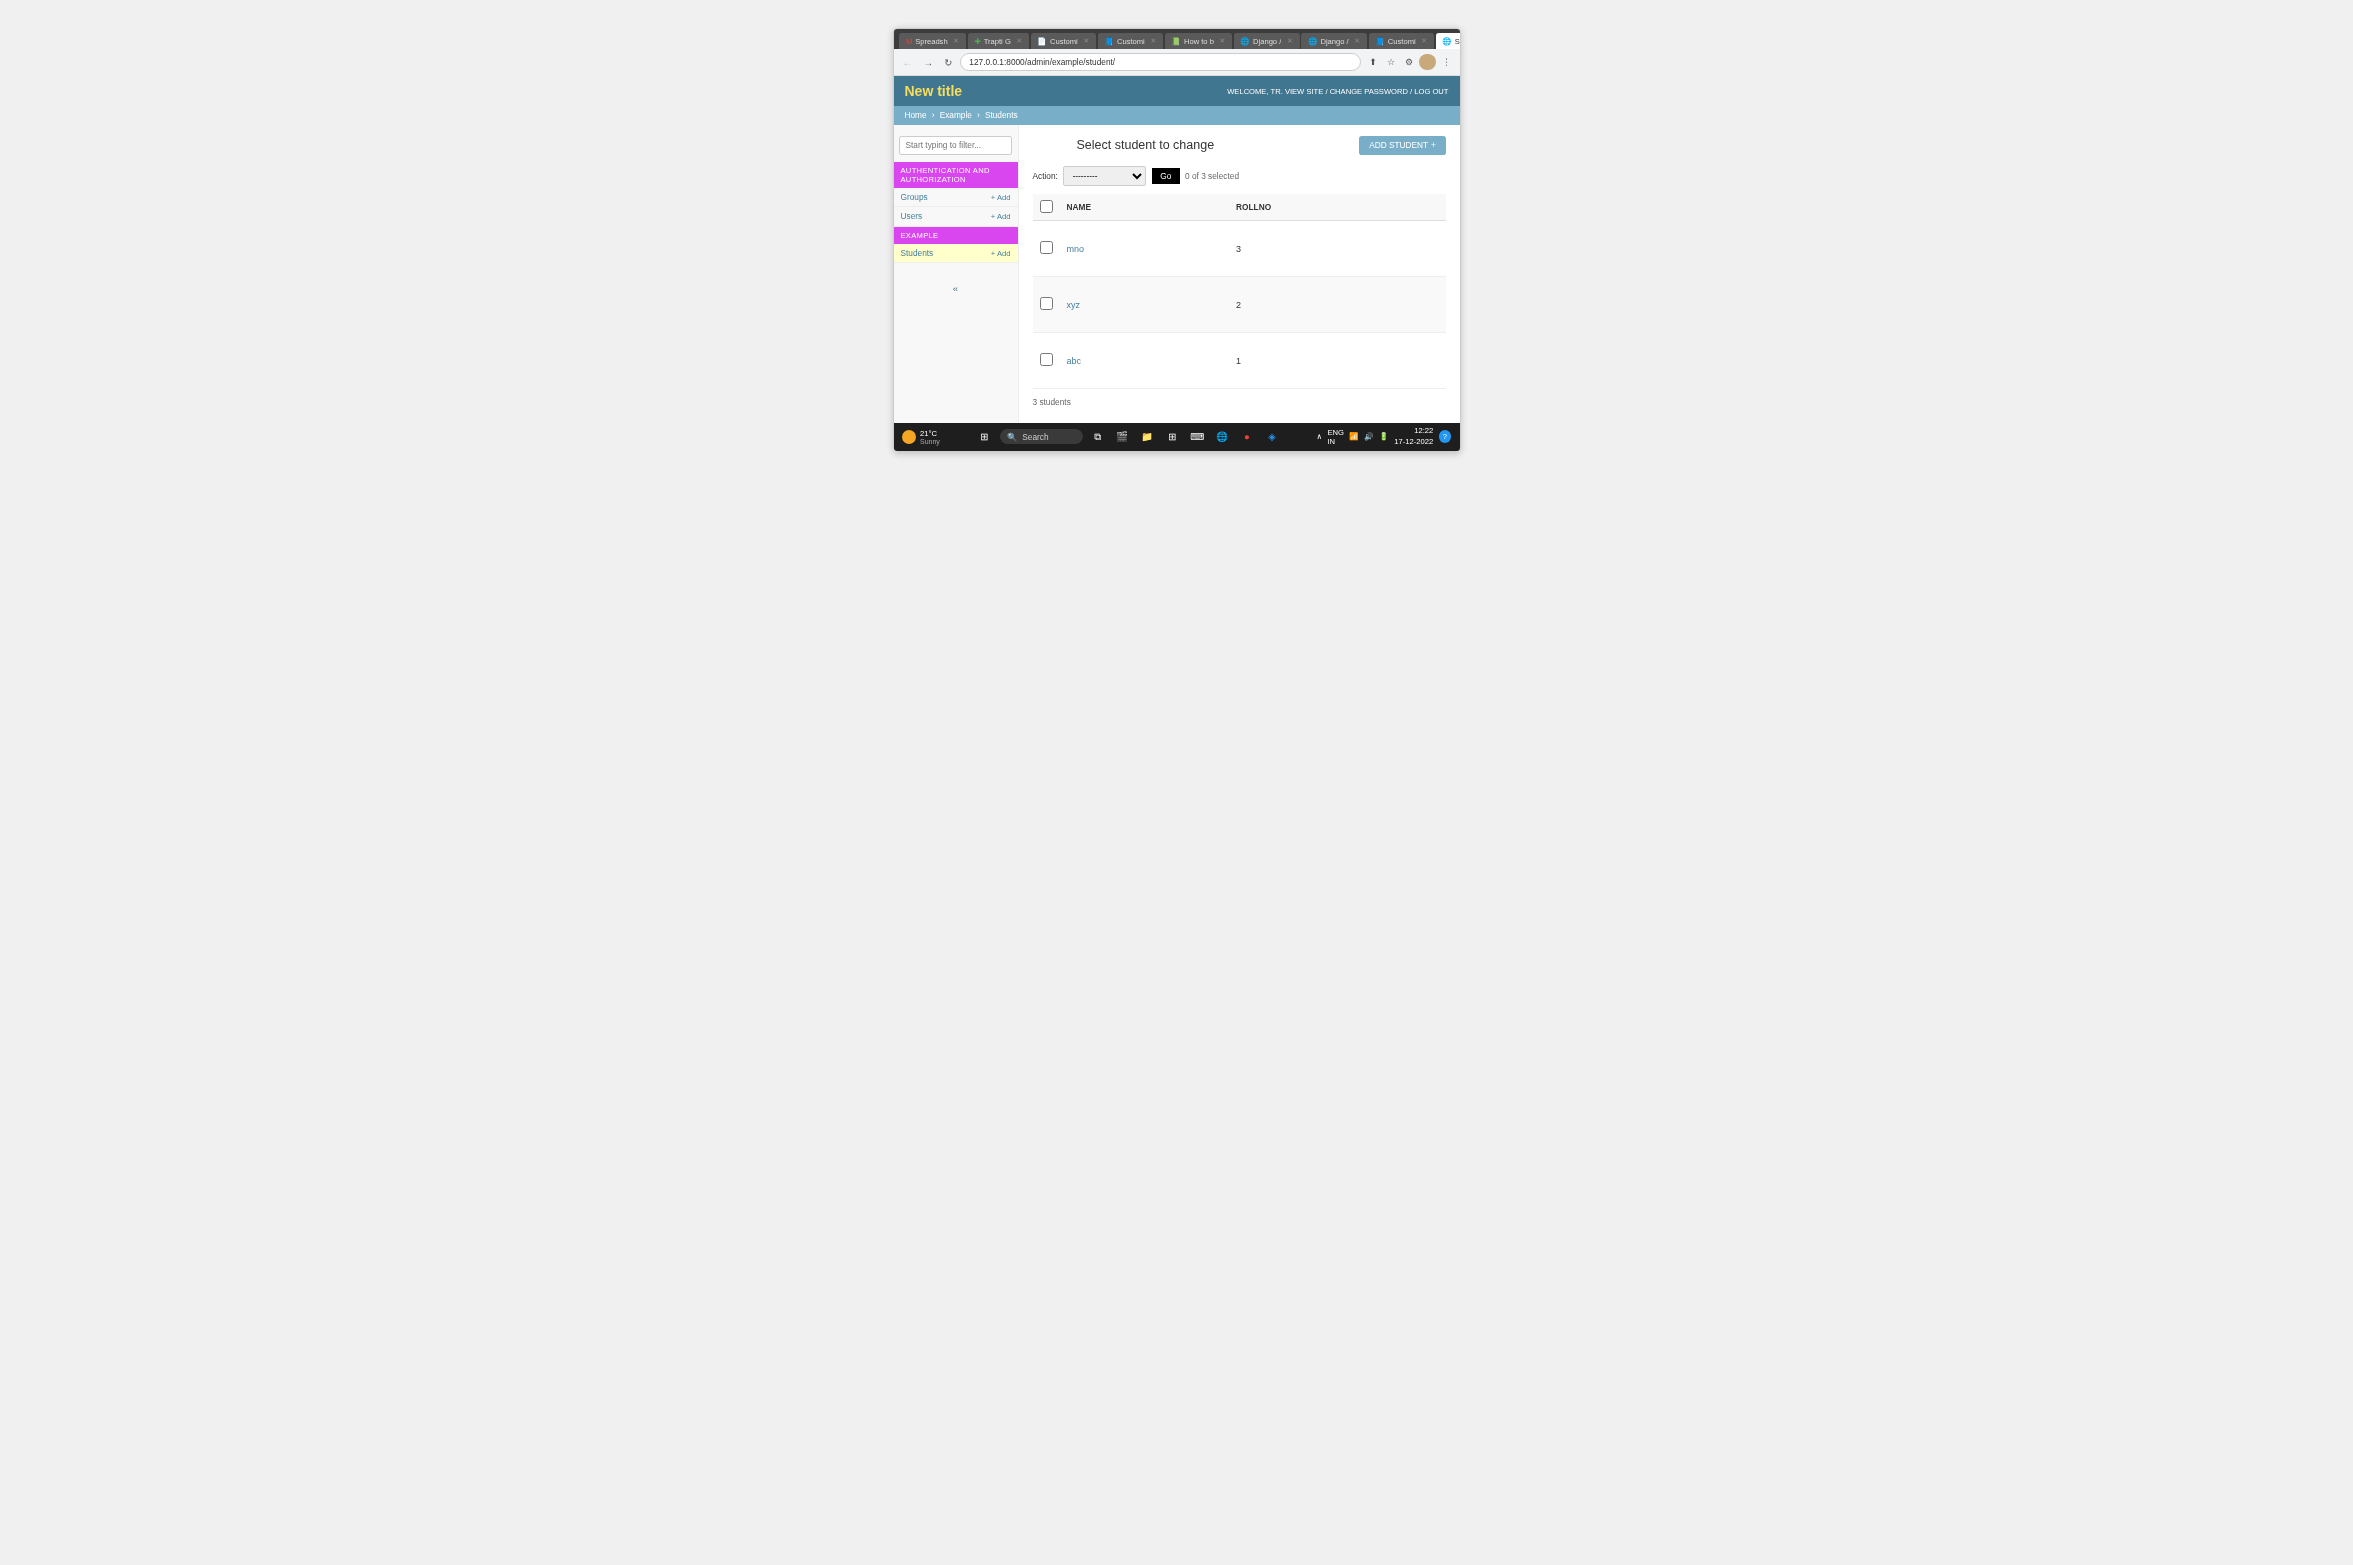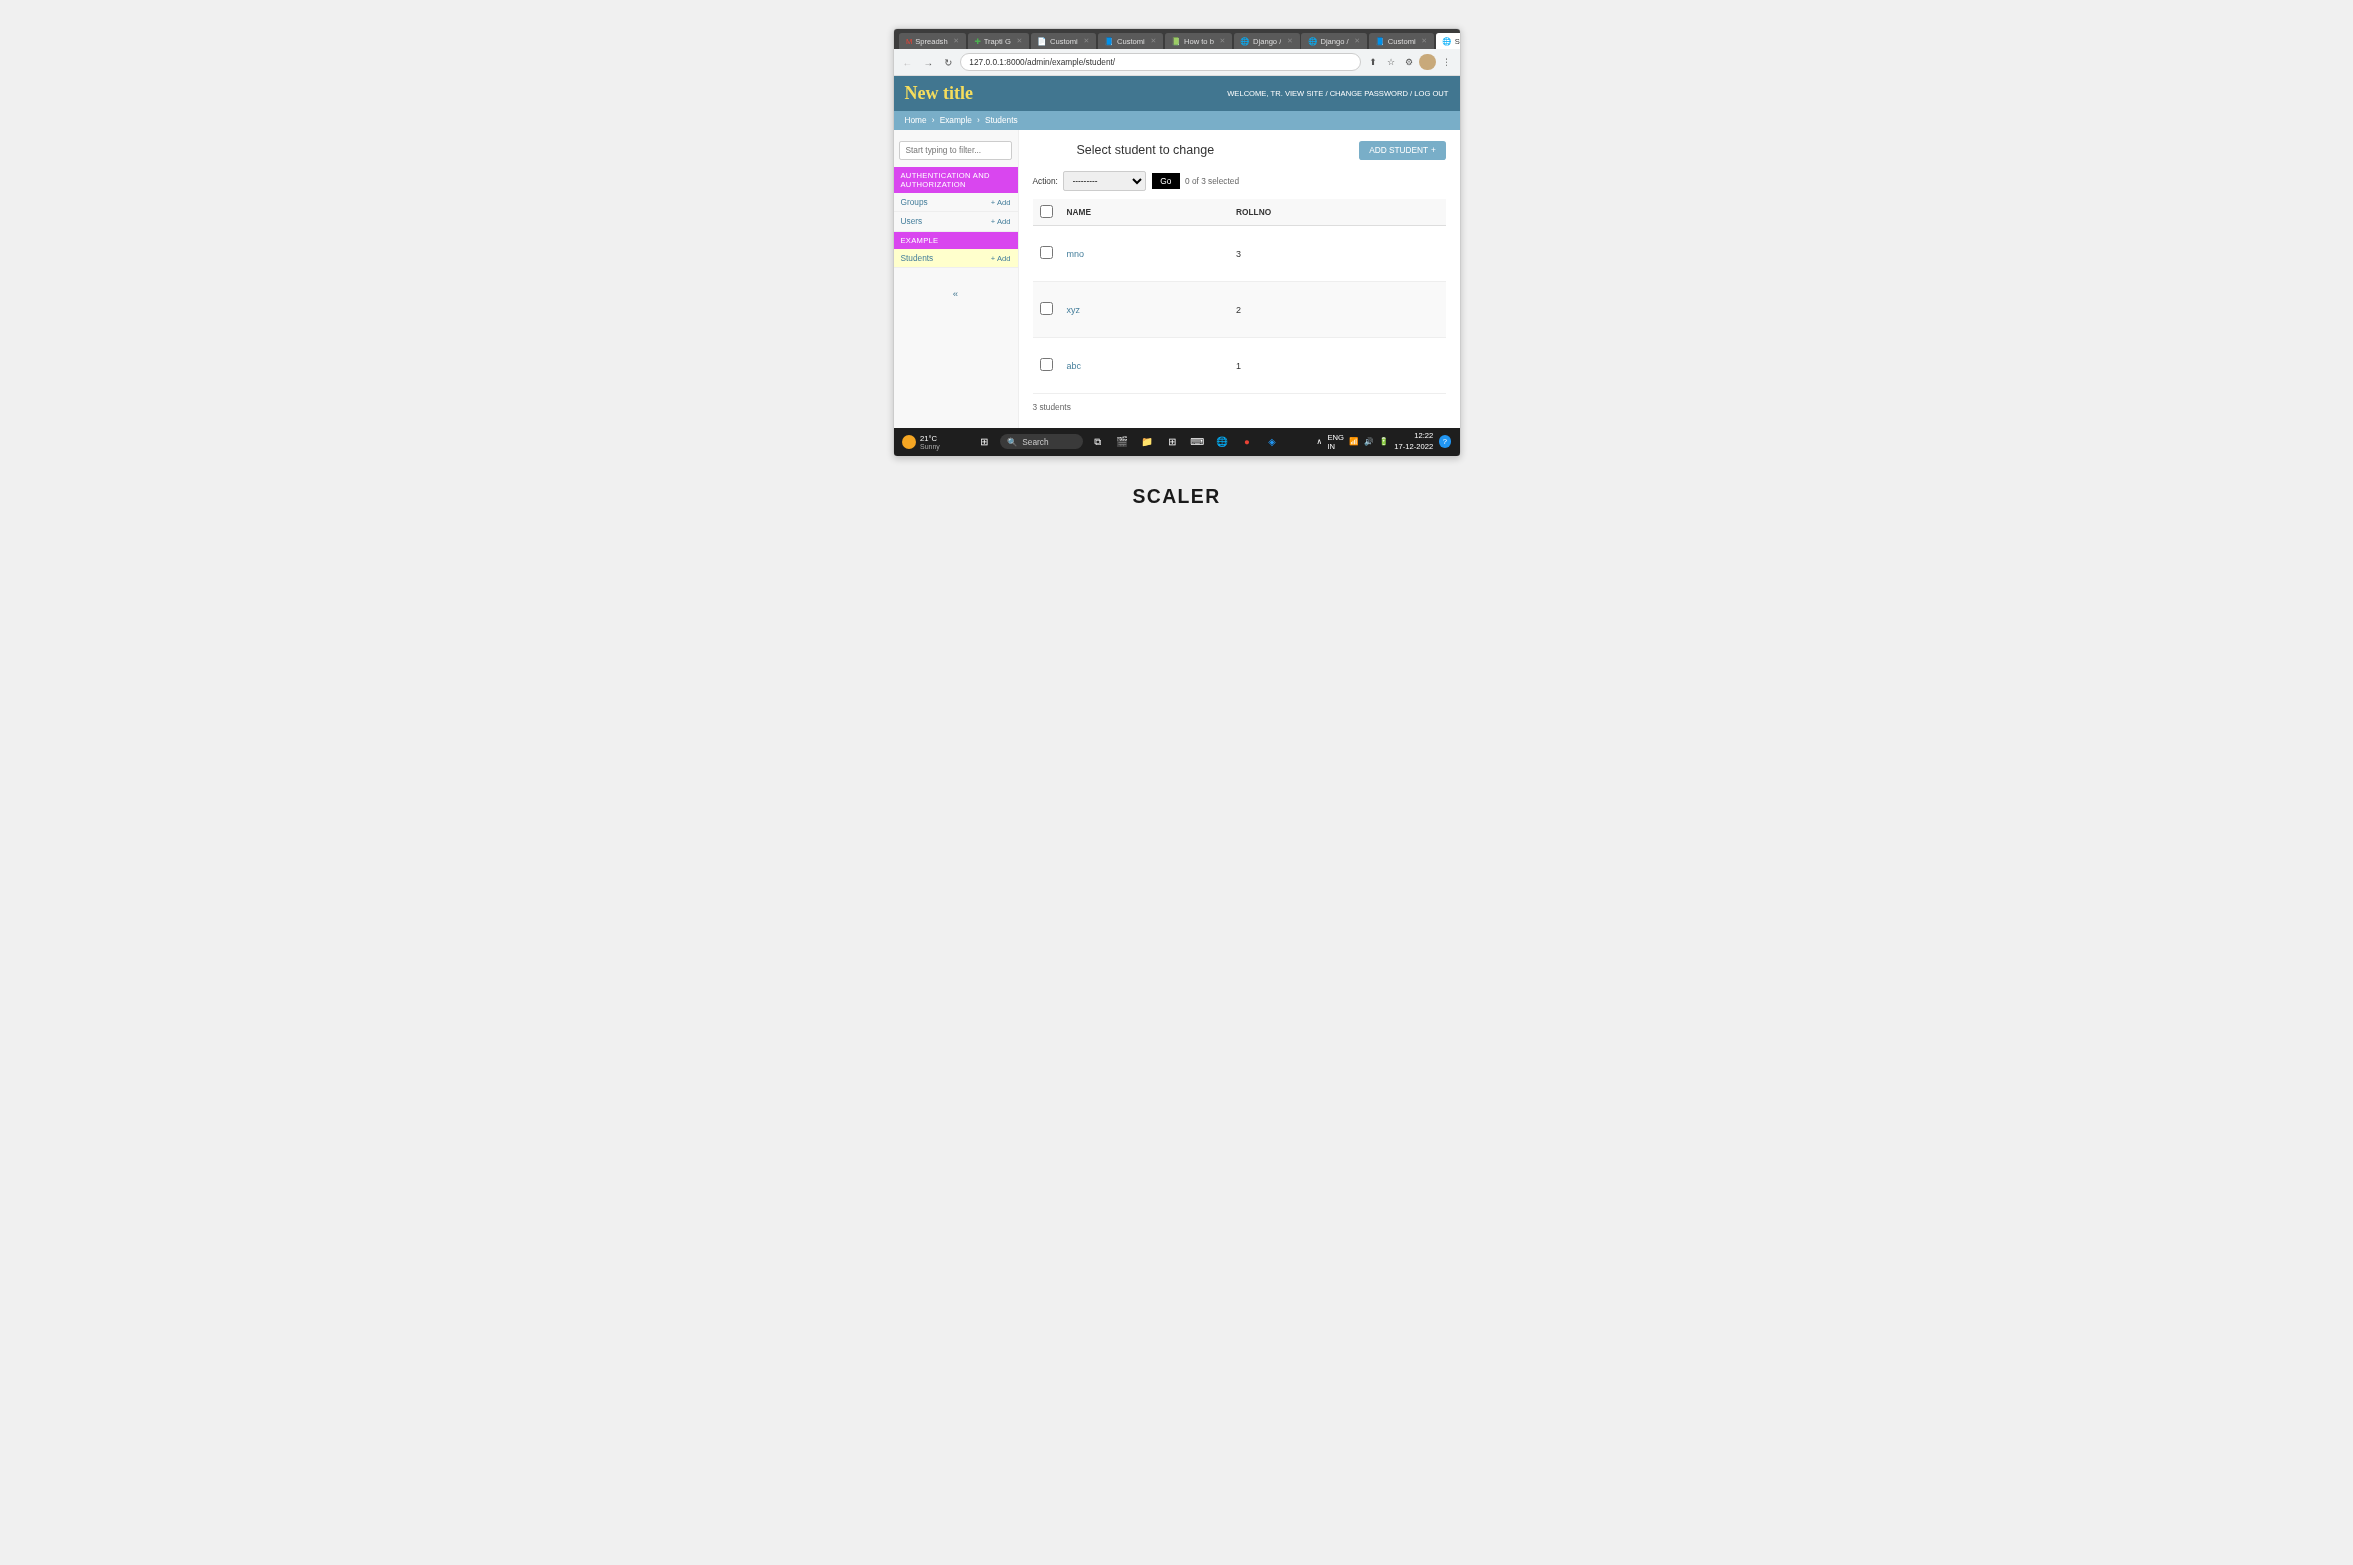--- a/index.html
+++ b/index.html
@@ -106,23 +106,23 @@
     .admin-header {
       background: #417690;
       padding: 7px 11px;
       display: flex;
       align-items: center;
       justify-content: space-between;
     }
 
     .admin-title {
       color: #f5dd5d;
-      font-size: 18px;
+      font-size: 14px;
       font-weight: bold;
-      font-family: Liberation Serif, serif;
+      font-family: Liberation Sans, sans-serif;
     }
 
     .admin-user-info {
       color: #fff;
       font-size: 7.6px;
     }
     .admin-user-info a {
       color: #fff;
       text-decoration: none;
     }
@@ -632,15 +632,14 @@
       <div class="taskbar-time">
         <div>12:22</div>
         <div>17-12-2022</div>
       </div>
       <span style="background:#2196F3; border-radius:50%; width:12.5px; height:12.5px; display:flex; align-items:center; justify-content:center; font-size:7.6px; cursor:pointer;">?</span>
     </div>
   </div>
 </div>
 
 <div class="scaler-logo">
-  <div class="scaler-text">SCALER</div>
 </div>
 
 
 </body></html>

